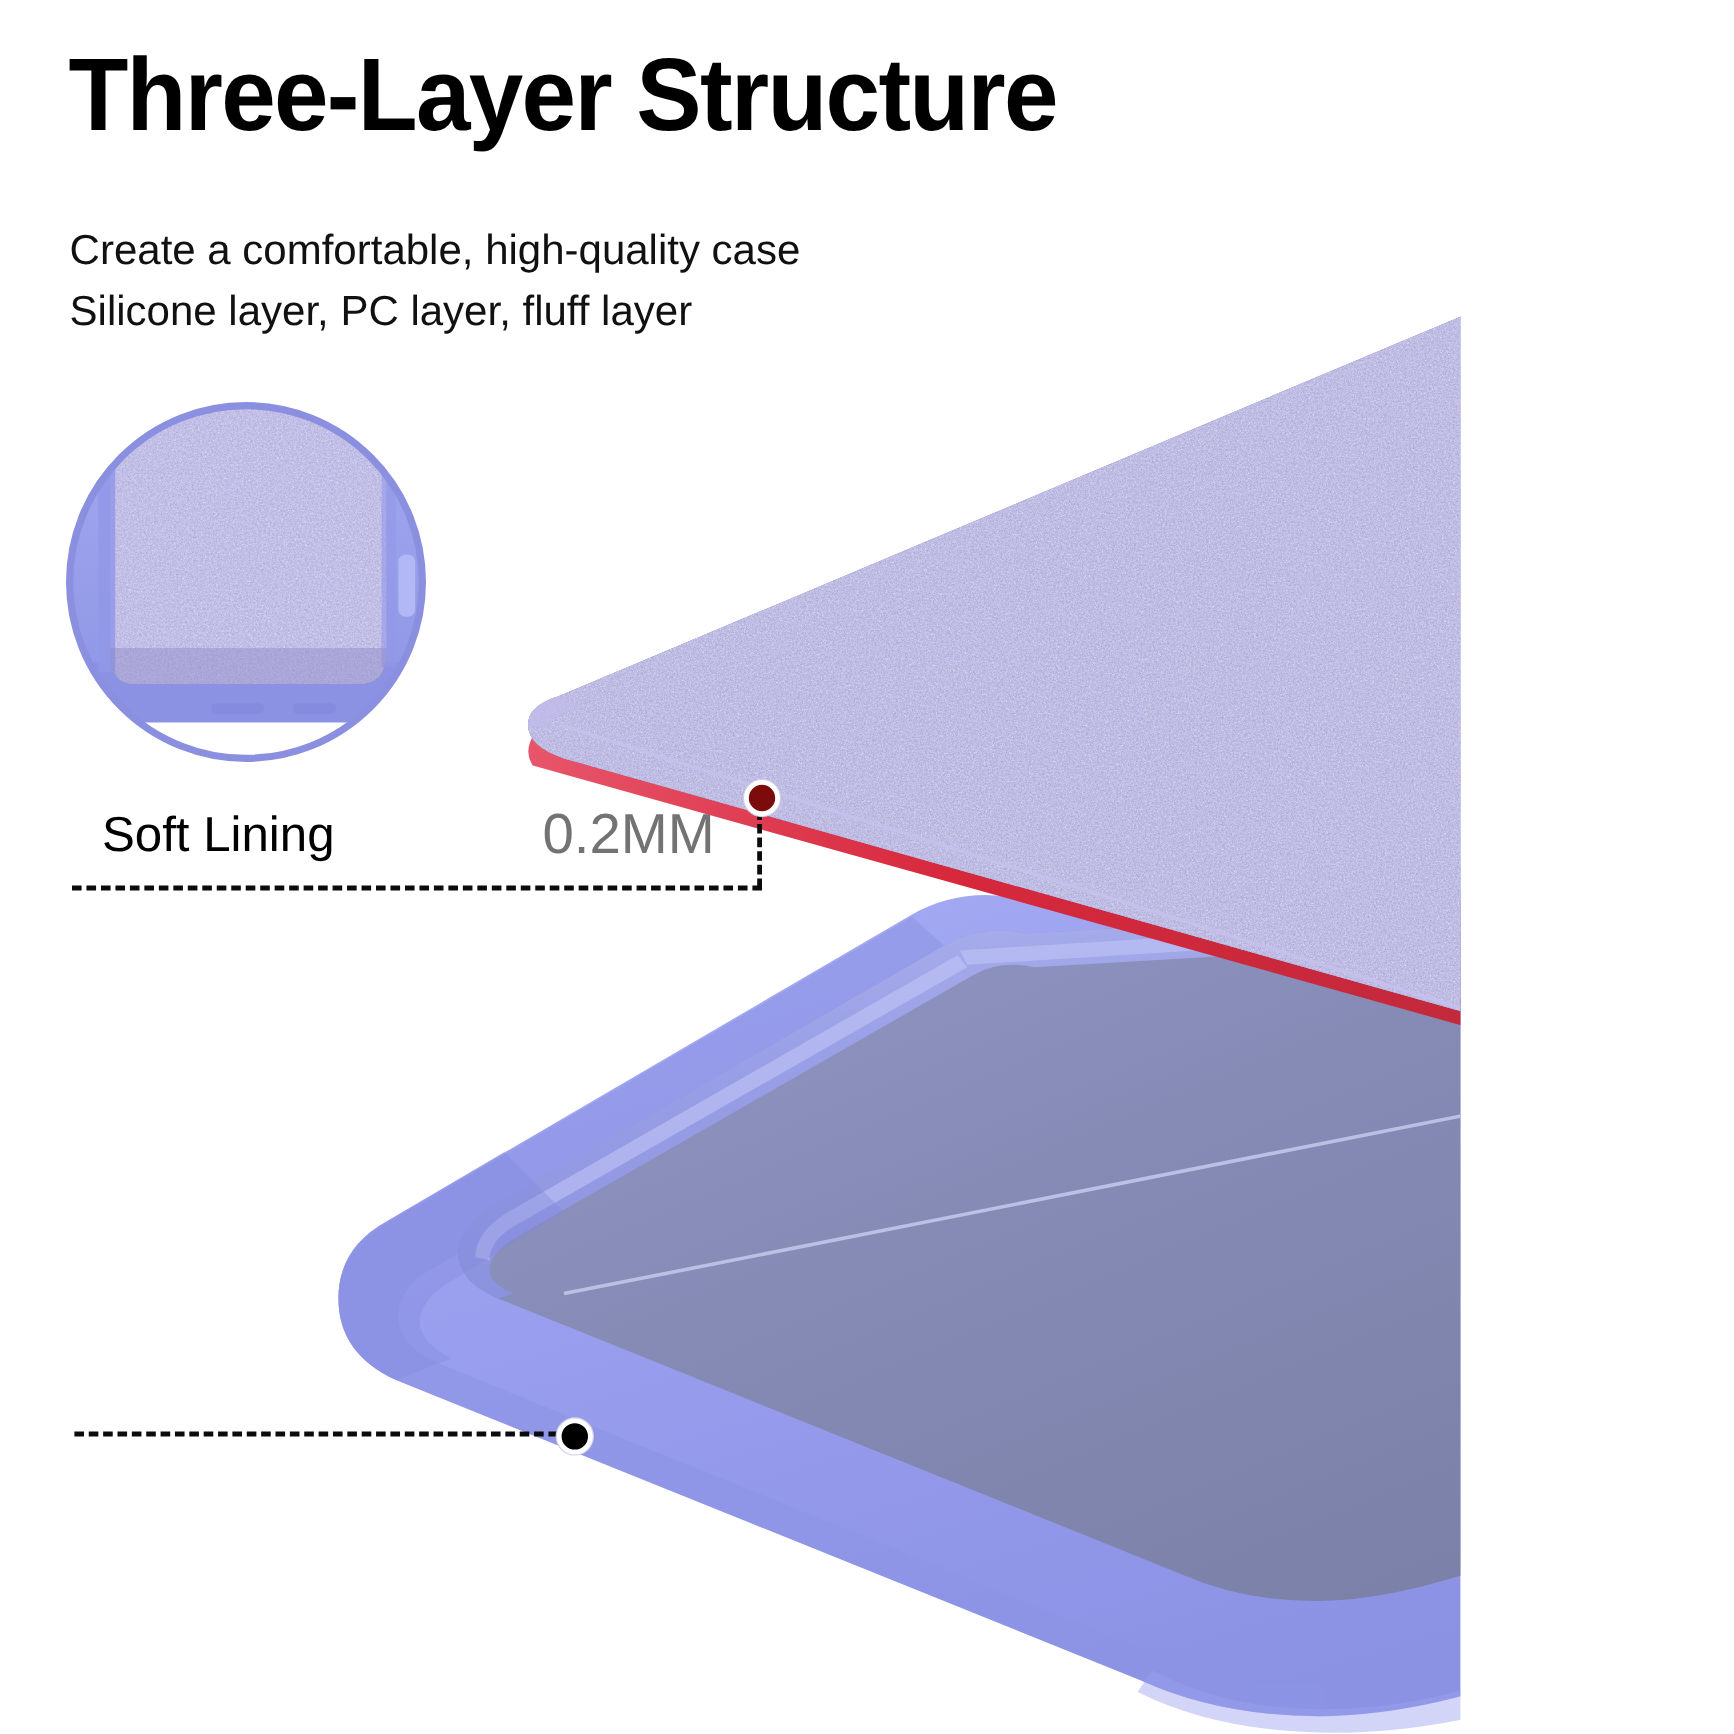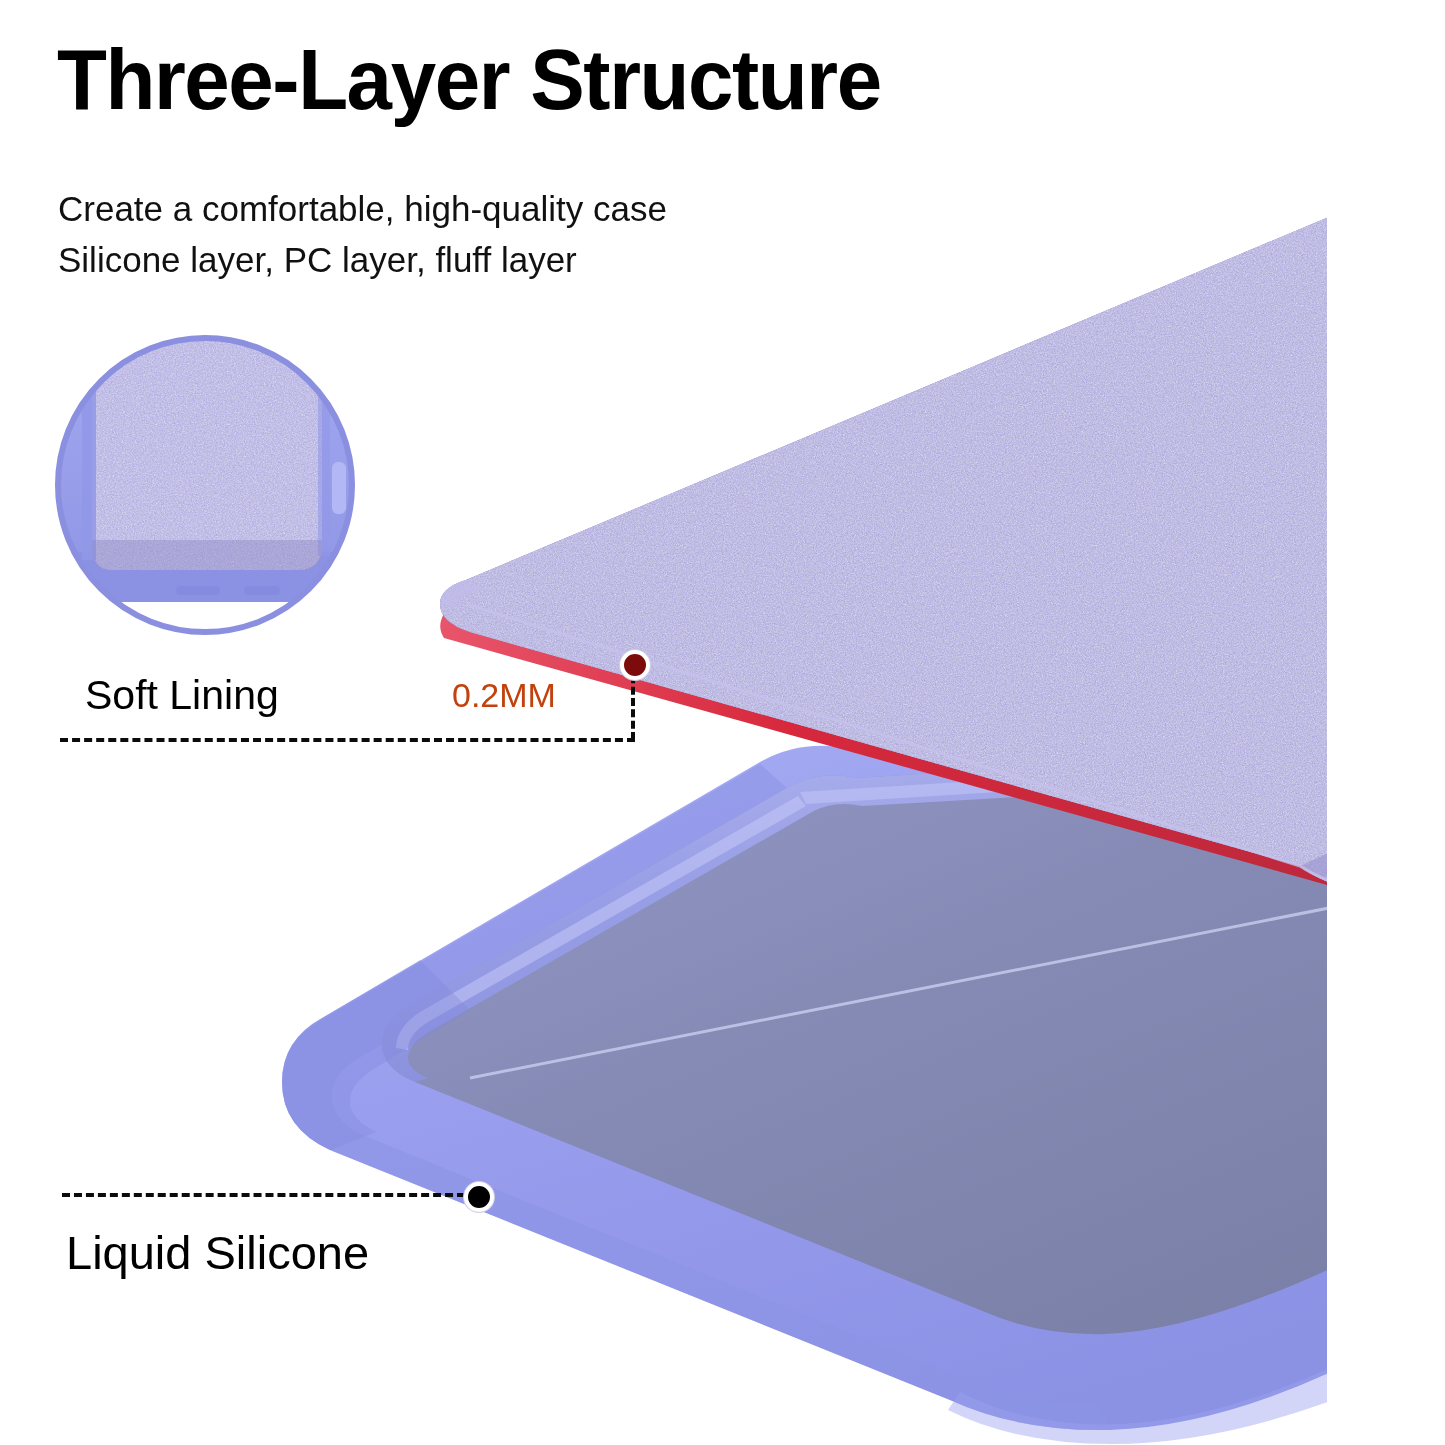--- a/index.html
+++ b/index.html
@@ -1,17 +1,17 @@
 <!DOCTYPE html>
 <html><head>
 <meta charset="utf-8">
 <style>
   html,body{margin:0;padding:0;background:#fff;}
   body{width:1445px;height:1445px;font-family:"Liberation Sans",sans-serif;overflow:hidden;}
-  #stage{position:relative;width:1327px;height:1445px;background:#ffffff;overflow:hidden;}
+  #stage{position:relative;width:1217px;height:1445px;background:#ffffff;overflow:hidden;}
 
   
   .title{
     position:absolute;left:57px;top:33px;
     font-family:"Liberation Sans",sans-serif;
     font-weight:bold;font-size:86px;line-height:92px;
     letter-spacing:-1.5px;color:#000;white-space:nowrap;
     transform:scaleX(.95);transform-origin:left top;
   }
   .subline{
@@ -23,21 +23,21 @@
   .sub2{top:190px;}
   .sub3{top:241px;}
 
   
   .label-soft{
     position:absolute;left:85px;top:670px;
     font-size:41px;line-height:50px;color:#000;white-space:nowrap;
   }
   .label-mm{
     position:absolute;left:452px;top:670px;
-    font-size:34px;line-height:50px;color:#c2410c;white-space:nowrap;
+    font-size:47px;line-height:50px;color:#737373;white-space:nowrap;
   }
   .label-liquid{
     position:absolute;left:66px;top:1228px;
     font-size:47px;line-height:50px;color:#000;white-space:nowrap;
   }
 
   
   .dash-h{
     position:absolute;height:0;border-top:4px dashed #0b0b0b;
   }
@@ -276,15 +276,14 @@
   <div class="dash-h leader-liquid"></div>
   <div class="dot dot-liquid"></div>
 
   <div class="title">Three-Layer Structure</div>
 
   <div class="subline sub2">Create a comfortable, high-quality case</div>
   <div class="subline sub3">Silicone layer, PC layer, fluff layer</div>
 
   <div class="label-soft">Soft Lining</div>
   <div class="label-mm">0.2MM</div>
-  <div class="label-liquid">Liquid Silicone</div>
 
 </div>
 
 </body></html>

